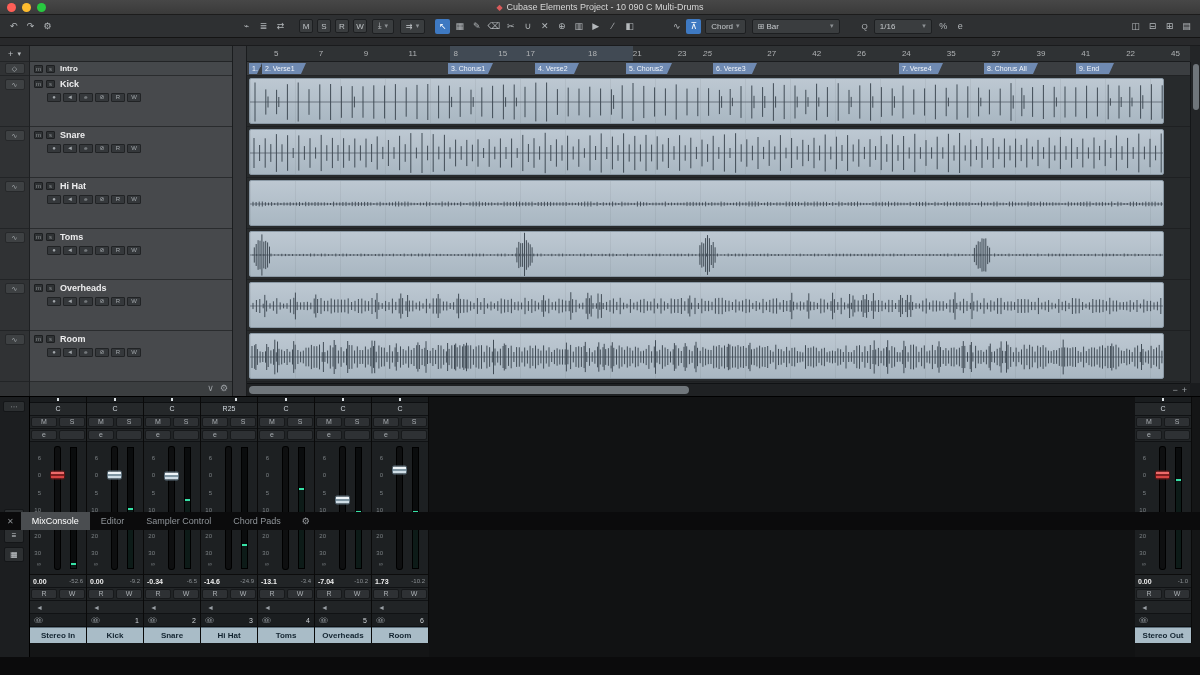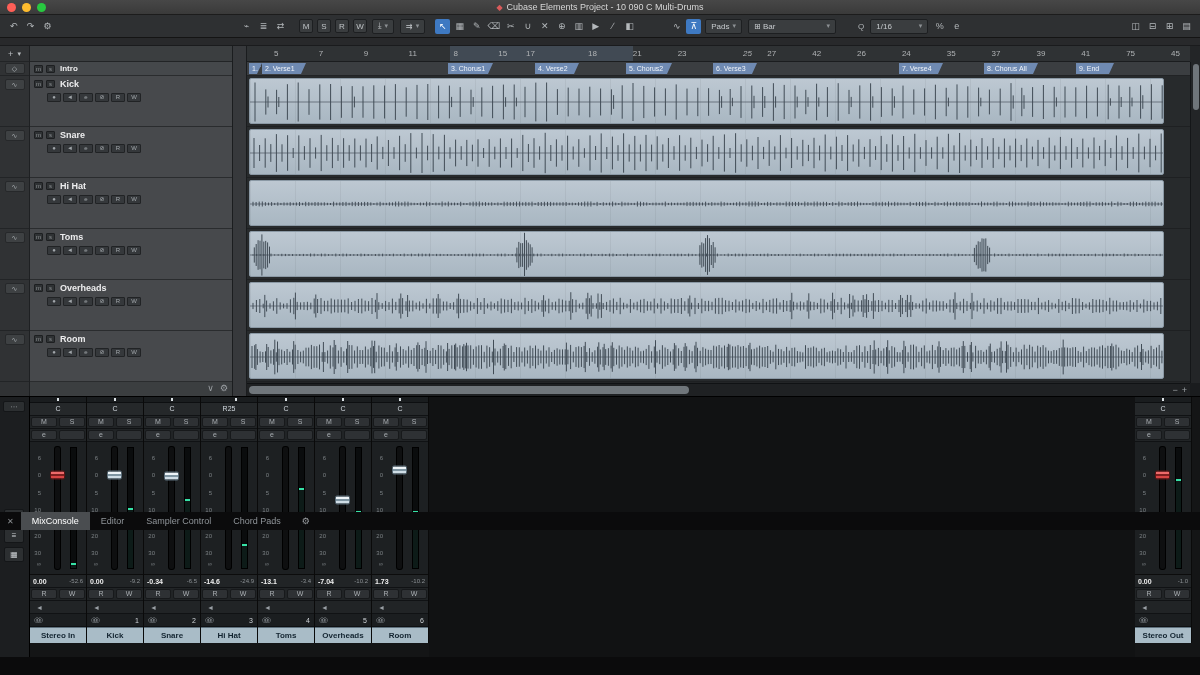--- a/index.html
+++ b/index.html
@@ -182,21 +182,21 @@
 
       <span class="ticon">◧</span>
 
     <span class="sp" style="width:28px"></span>
 
       <span class="ticon">∿</span>
 
       <span class="ticon active">⊼</span>
 
     <span class="tdrop">
-      <span>Pads</span>
+      <span>Chord</span>
       <span class="caret">▾</span>
     </span>
     <span class="tdrop" style="min-width:88px;justify-content:space-between;">
       <span><span>⊞</span> <span>Bar</span></span>
       <span class="caret">▾</span>
     </span>
     <span class="sp" style="width:14px"></span>
     <span class="qlabel">Q</span>
     <span class="tdrop" style="min-width:58px;justify-content:space-between;">
       <span>1/16</span>
@@ -369,30 +369,30 @@
           <span class="rnum" style="left: 27px;">5</span>
           <span class="rnum" style="left: 71.85px;">7</span>
           <span class="rnum" style="left: 116.7px;">9</span>
           <span class="rnum" style="left: 161.55px;">11</span>
           <span class="rnum" style="left: 206.4px;">8</span>
           <span class="rnum" style="left: 251.25px;">15</span>
           <span class="rnum" style="left: 279px;">17</span>
           <span class="rnum" style="left: 340.95px;">18</span>
           <span class="rnum" style="left: 385.8px;">21</span>
           <span class="rnum" style="left: 430.65px;">23</span>
-          <span class="rnum" style="left: 496px; font-style: italic;">25</span>
+          <span class="rnum" style="left: 456px; font-style: italic;">25</span>
           <span class="rnum" style="left: 520.35px;">27</span>
           <span class="rnum" style="left: 565.2px;">42</span>
           <span class="rnum" style="left: 610.05px;">26</span>
           <span class="rnum" style="left: 654.9px;">24</span>
           <span class="rnum" style="left: 699.75px;">35</span>
           <span class="rnum" style="left: 744.6px;">37</span>
           <span class="rnum" style="left: 789.45px; text-align: right;">39</span>
           <span class="rnum" style="left: 834.3px;">41</span>
-          <span class="rnum" style="left: 879.15px;">75</span>
+          <span class="rnum" style="left: 879.15px;">22</span>
           <span class="rnum" style="left: 924px;">45</span>
         </div>
       <div class="markerlane">
           <div class="marker-chip" style="left: 2px; width: 13px;">1. Intro</div>
           <div class="marker-chip" style="left: 15px; width: 44px;">2. Verse1</div>
           <div class="marker-chip" style="left: 201px; width: 45px;">3. Chorus1</div>
           <div class="marker-chip" style="left: 288px; width: 44px;">4. Verse2</div>
           <div class="marker-chip" style="left: 379px; width: 46px;">5. Chorus2</div>
           <div class="marker-chip" style="left: 466px; width: 44px;">6. Verse3</div>
           <div class="marker-chip" style="left: 652px; width: 44px;">7. Verse4</div>

